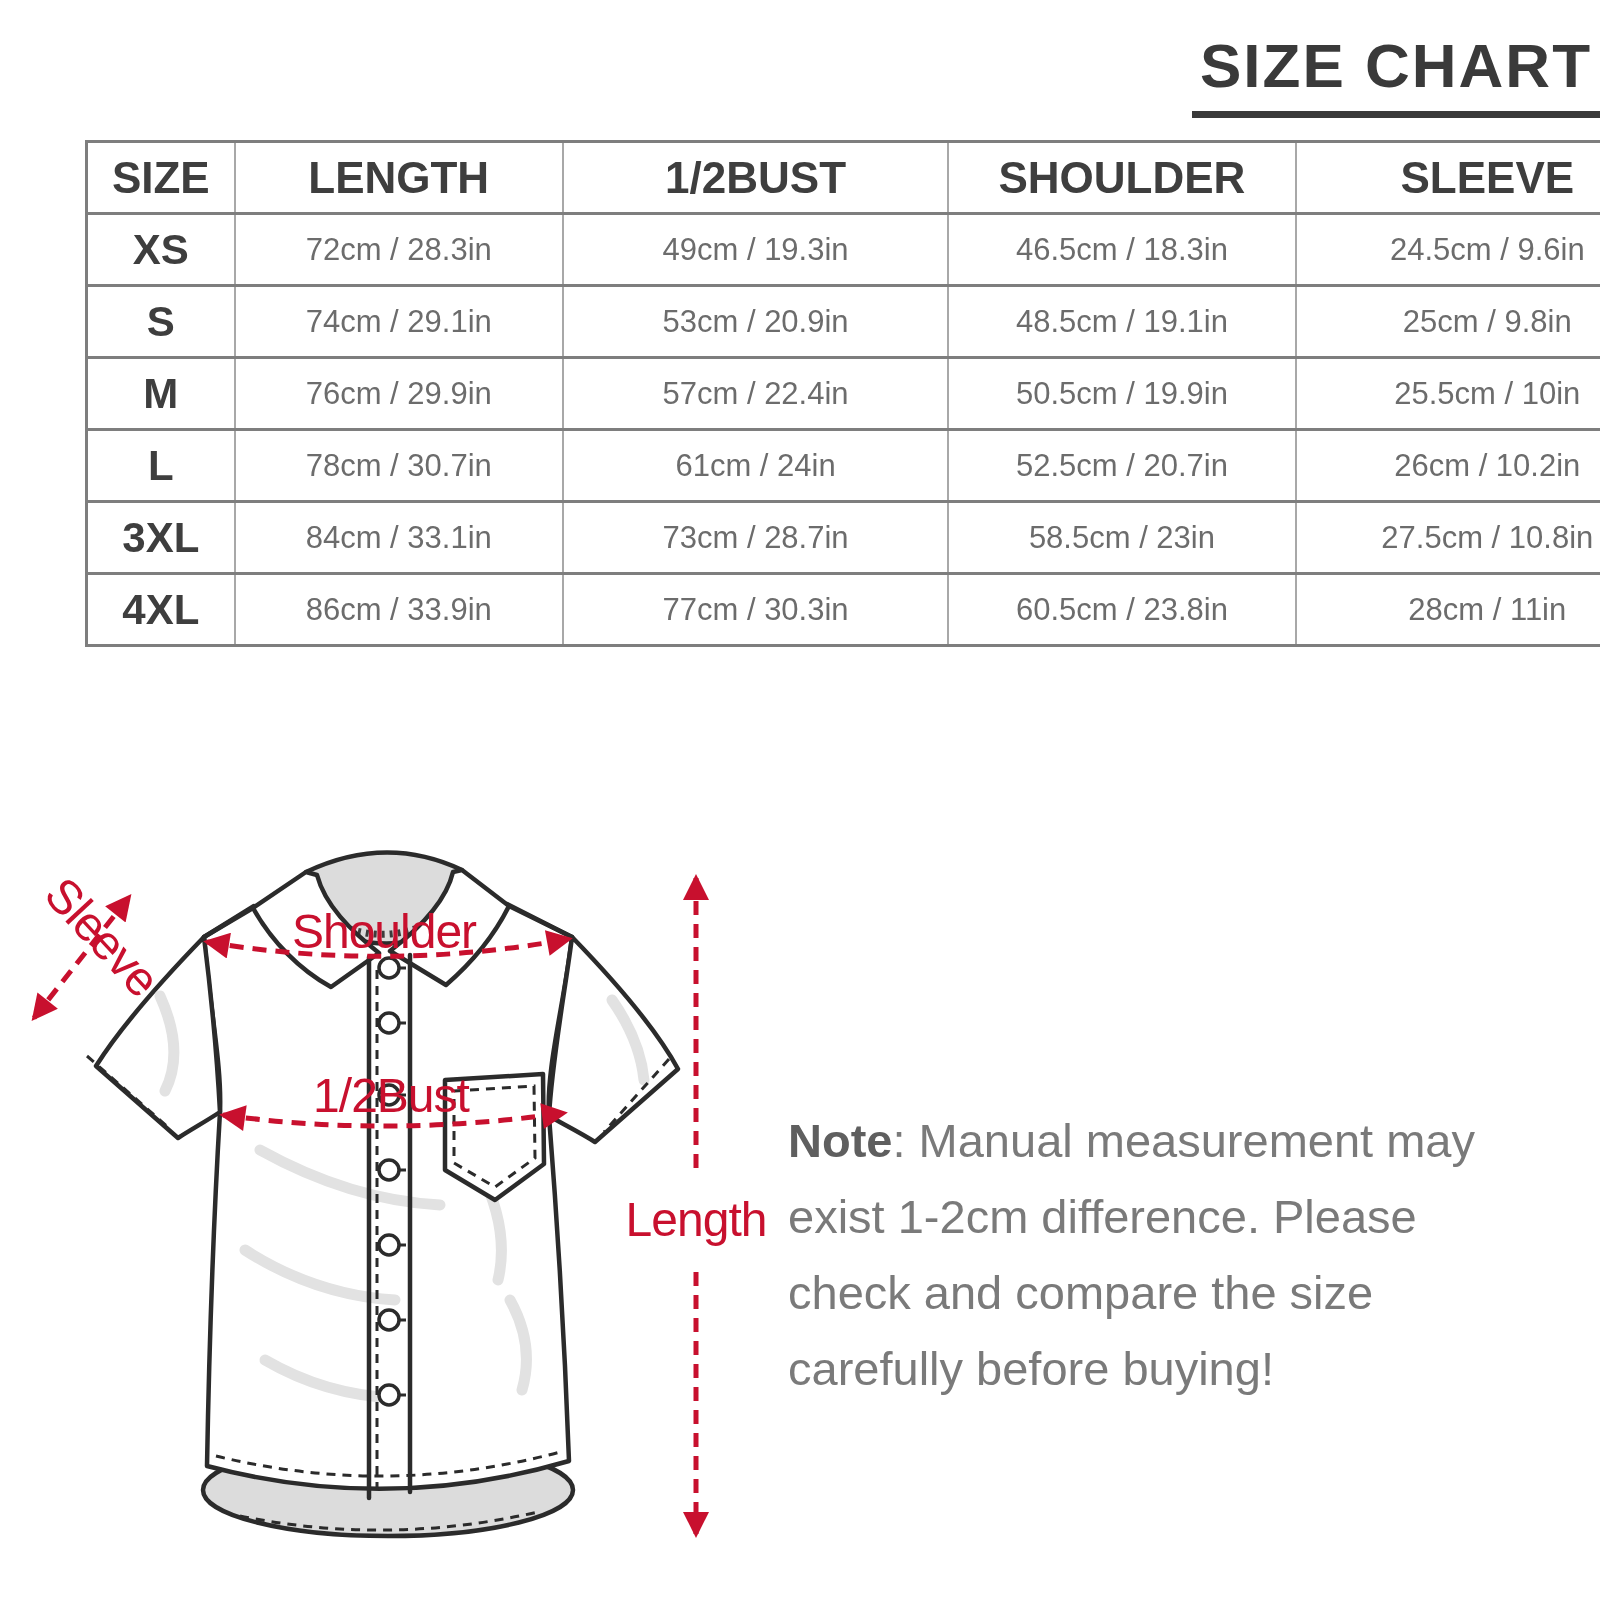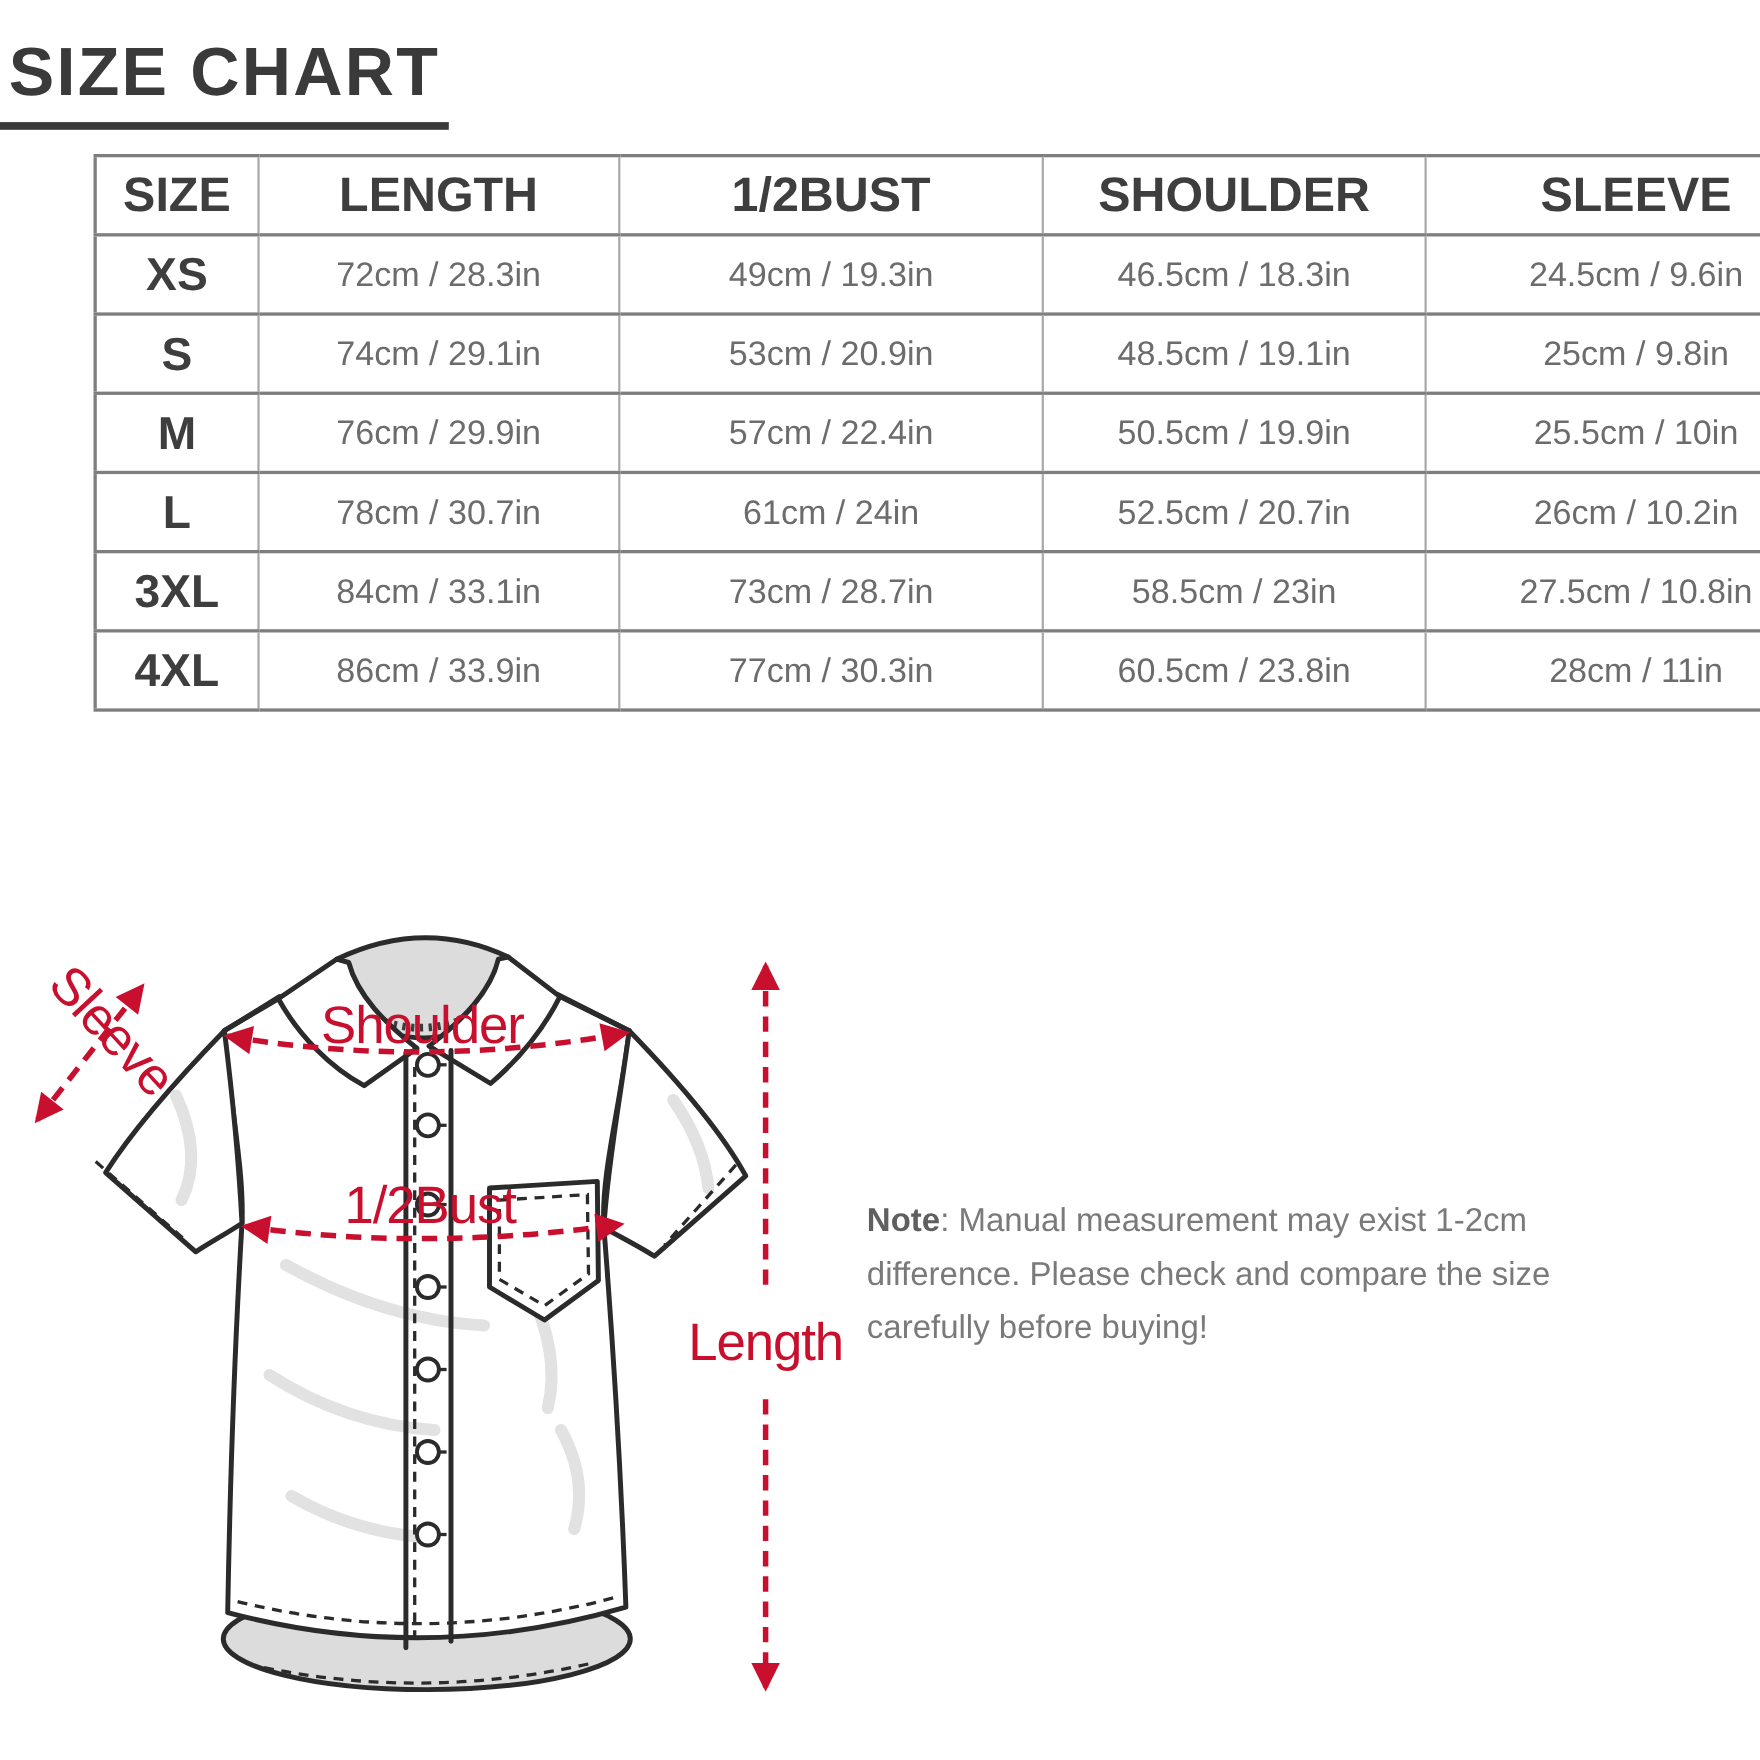--- a/index.html
+++ b/index.html
@@ -1,21 +1,21 @@
 <!DOCTYPE html>
 <html style="--accent: #C8102E; --ink: #3A3A3A;"><head>
 <meta charset="utf-8">
 <style>
   :root { --accent:#C8102E; --ink:#3A3A3A; }
   html,body { margin:0; padding:0; }
   body {
     width:1600px; height:1600px; position:relative; background:#fff;
     font-family:"Liberation Sans", sans-serif; overflow:hidden;
   }
-  .title-wrap { position:absolute; top:30px; left:0; width:100%; text-align:left; }
+  .title-wrap { position:absolute; top:30px; left:0; width:100%; text-align:right; }
   .title {
     display:inline-block; font-size:62px; font-weight:bold; color:var(--ink);
     letter-spacing:2px; border-bottom:7px solid var(--ink); padding:0 8px 10px;
   }
   table.size-table {
     position:absolute; top:140px; left:85px; width:1596px;
     border-collapse:collapse; table-layout:fixed;
     border:3px solid #7e7e7e;
   }
   .size-table th, .size-table td {
@@ -35,21 +35,21 @@
   .dash { fill:none; stroke:#2b2b2b; stroke-width:3; stroke-dasharray:9 7; }
   .hatch{ fill:none; stroke:#3c3c3c; stroke-width:7; stroke-dasharray:3 5; }
   .wr   { fill:none; stroke:#e2e2e2; stroke-width:11; stroke-linecap:round; }
   .red-line { fill:none; stroke:var(--accent); stroke-width:5; stroke-dasharray:14 9; }
   .red-text {
     fill:var(--accent); font-size:48px; letter-spacing:-1px;
     font-family:"Liberation Sans", sans-serif;
   }
   .note {
     position:absolute; left:788px; top:1056px; width:716px;
-    font-size:30px; line-height:1.62; color:#7a7a7a;
+    font-size:47px; line-height:1.62; color:#7a7a7a;
   }
   .note b { color:#5f5f5f; }
 </style>
 </head>
 <body>
 
 <div class="title-wrap">
   <div class="title">SIZE CHART</div>
 </div>
 

